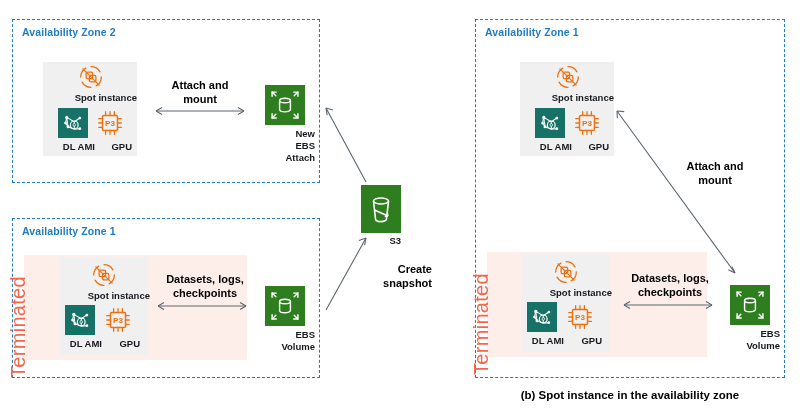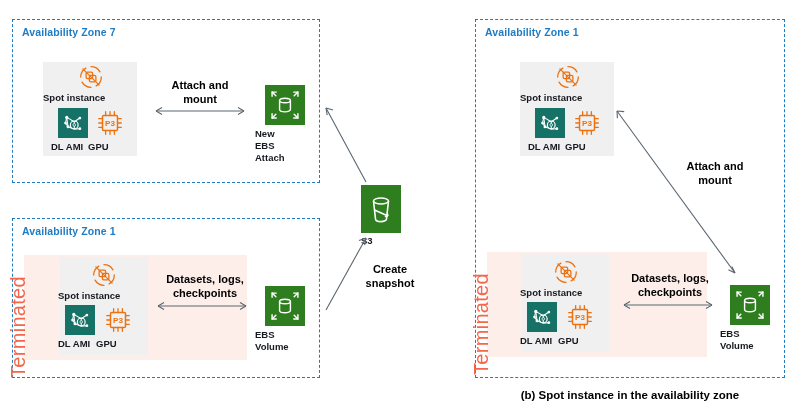--- a/index.html
+++ b/index.html
@@ -62,21 +62,21 @@
     font-weight: 700;
     text-align: center;
     line-height: 13.5px;
     white-space: pre-line;
   }
   .icon-caption {
     position: absolute;
     color: #16191f;
     font-size: 9.5px;
     font-weight: 700;
-    text-align: left;
+    text-align: right;
     line-height: 12px;
     white-space: pre-line;
   }
   .fig-caption {
     position: absolute;
     color: #000000;
     font-size: 11.5px;
     font-weight: 700;
     text-align: center;
     white-space: nowrap;
@@ -94,21 +94,21 @@
     position: absolute;
     overflow: visible;
   }
 </style>
 </head>
 <body>
 
 <div id="canvas">
 
   <div class="az-box" style="left:12px; top:19px; width:308px; height:164px;"></div>
-  <div class="az-label" style="left:22px; top:26px;">Availability Zone 7</div>
+  <div class="az-label" style="left:22px; top:26px;">Availability Zone 2</div>
 
   <div class="instance-box" style="left:43px; top:62px; width:94px; height:94px;"></div>
 
   <div class="icon-tile" style="left:78px; top:64px; width:26px; height:26px;">
     <svg viewBox="0 0 48 48">
       <g fill="none" stroke="#ec7211" stroke-width="2.4" stroke-linecap="round">
         <path d="M24 5 A19 19 0 0 1 40.5 14.5"></path>
         <path d="M43 24 A19 19 0 0 1 33.5 40.5"></path>
         <path d="M24 43 A19 19 0 0 1 7.5 33.5"></path>
         <path d="M5 24 A19 19 0 0 1 14.5 7.5"></path>
@@ -304,21 +304,21 @@
 
   <svg class="arrow-svg" style="left:322px; top:104px; width:48px; height:82px;" viewBox="0 0 48 82">
     <line x1="4" y1="4" x2="44" y2="78" stroke="#5a6670" stroke-width="1.1"></line>
     <path d="M4 4 L5.2 11.2 M4 4 L11 6" stroke="#5a6670" stroke-width="1.1" fill="none"></path>
   </svg>
 
   <svg class="arrow-svg" style="left:322px; top:236px; width:48px; height:78px;" viewBox="0 0 48 78">
     <line x1="44" y1="2" x2="4" y2="74" stroke="#5a6670" stroke-width="1.1"></line>
     <path d="M44 2 L37 4.6 M44 2 L42.6 9.2" stroke="#5a6670" stroke-width="1.1" fill="none"></path>
   </svg>
-  <div class="cap-text" style="left:348px; top:263px; width:84px; text-align:center;">Create
+  <div class="cap-text" style="left:348px; top:263px; width:84px; text-align:right;">Create
 snapshot</div>
 
 
   <div class="az-box" style="left:475px; top:19px; width:310px; height:359px;"></div>
   <div class="az-label" style="left:485px; top:26px;">Availability Zone 1</div>
 
   <div class="instance-box" style="left:520px; top:62px; width:94px; height:94px;"></div>
 
   <div class="icon-tile" style="left:555px; top:64px; width:26px; height:26px;">
     <svg viewBox="0 0 48 48">

